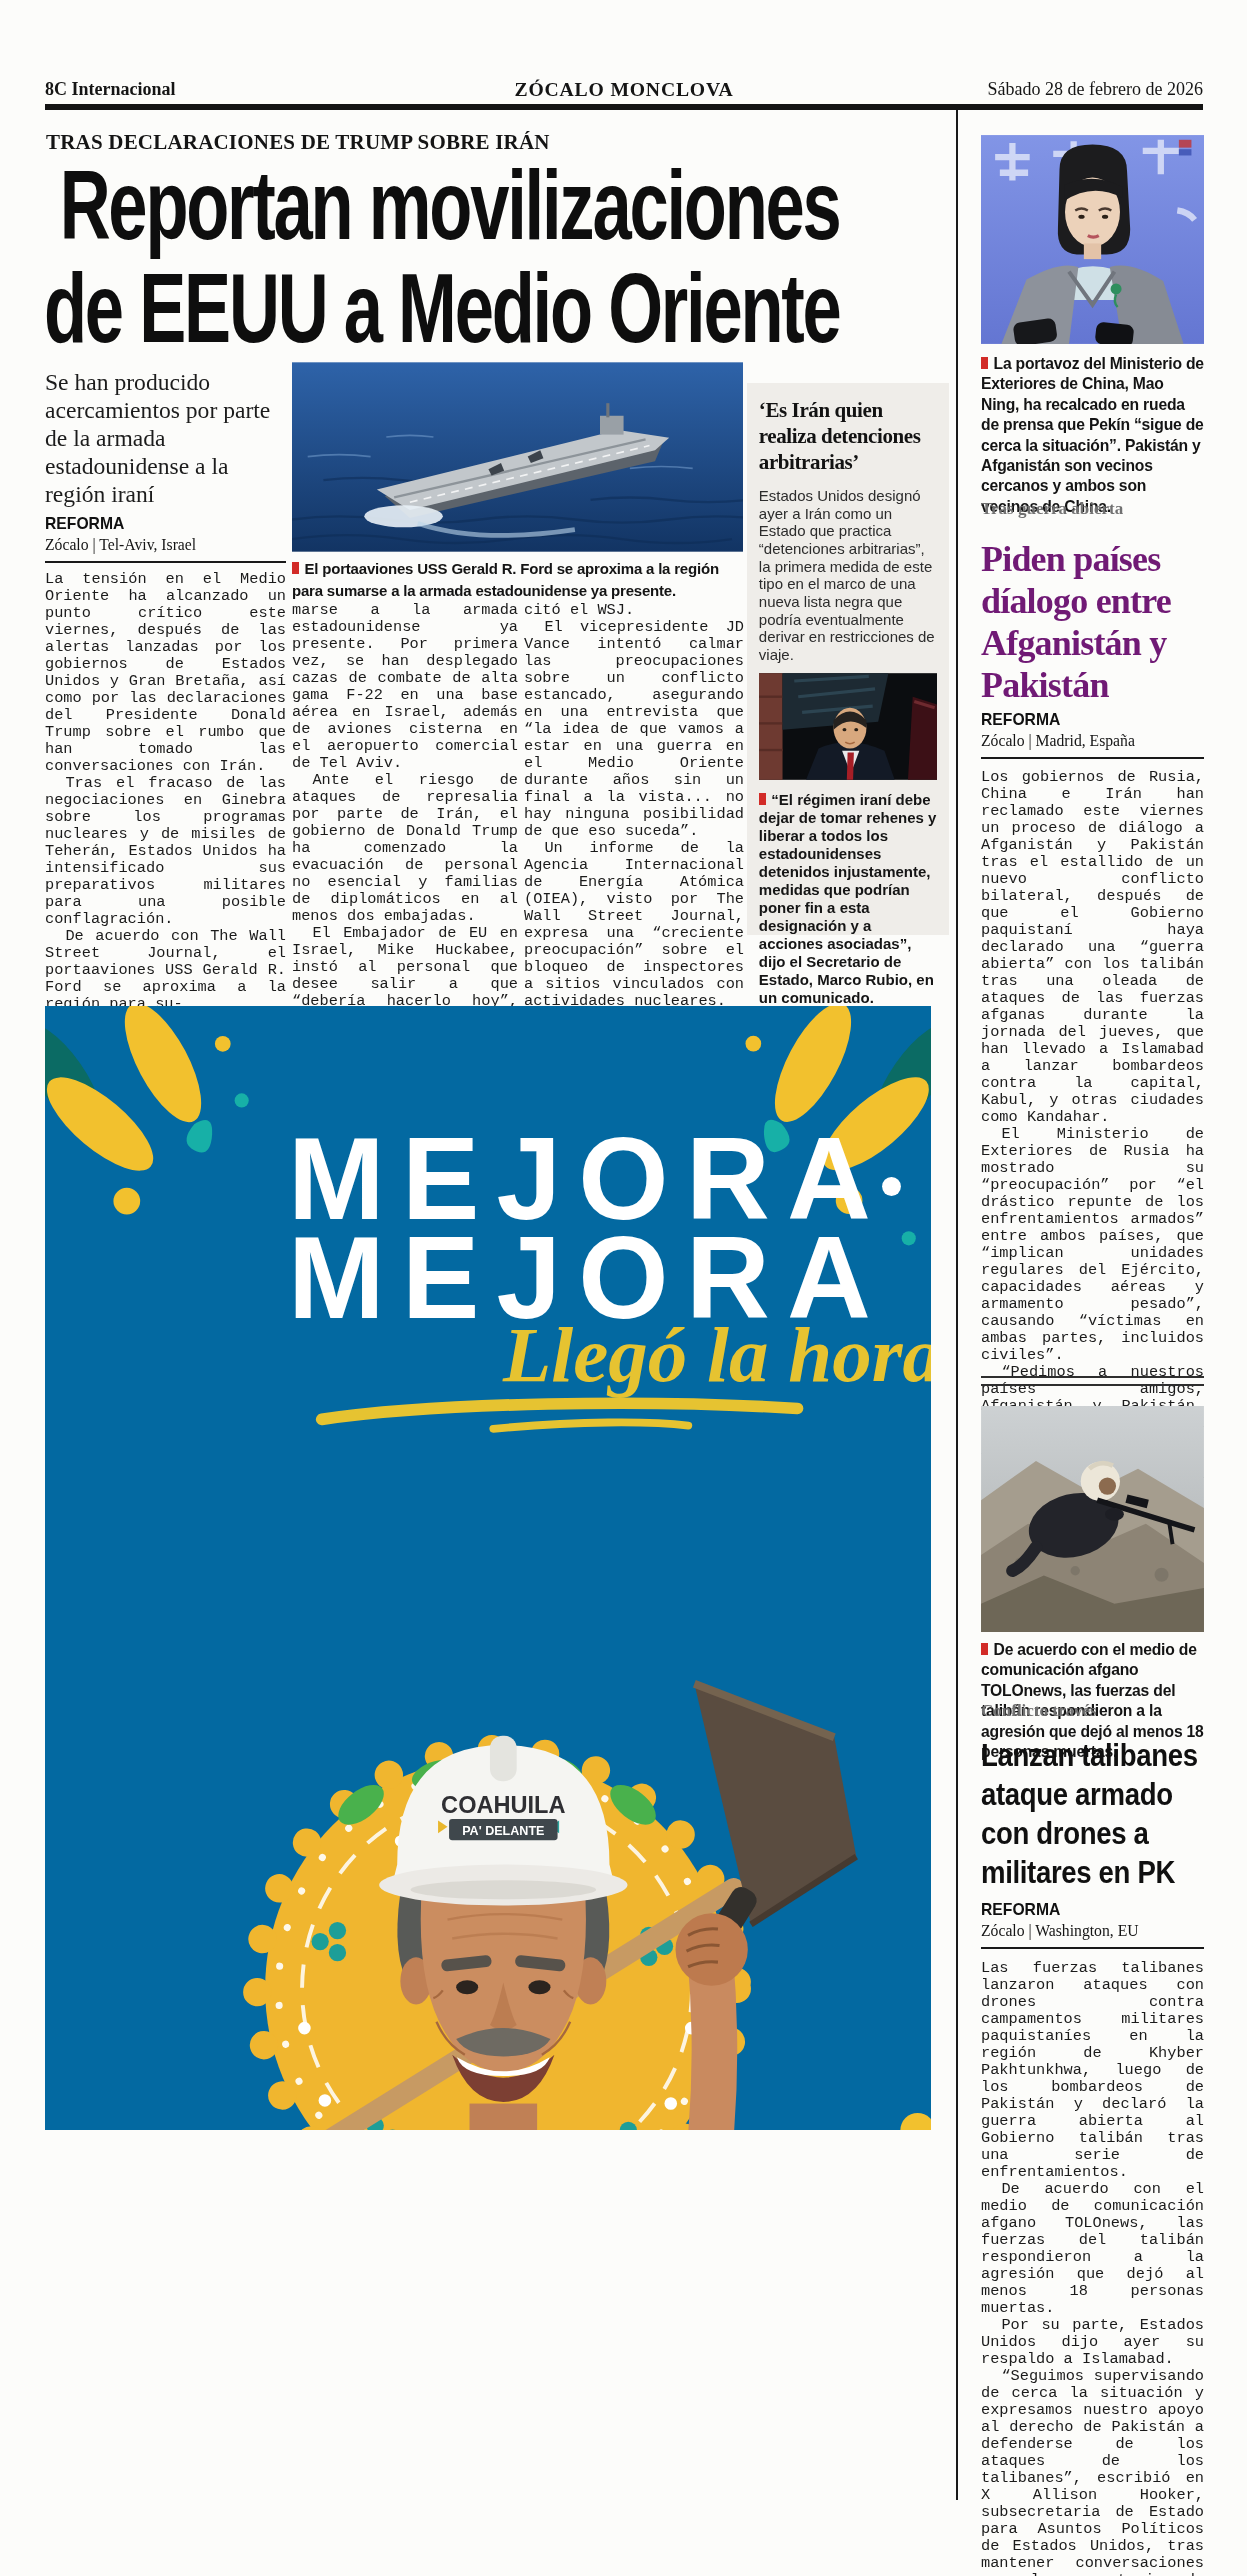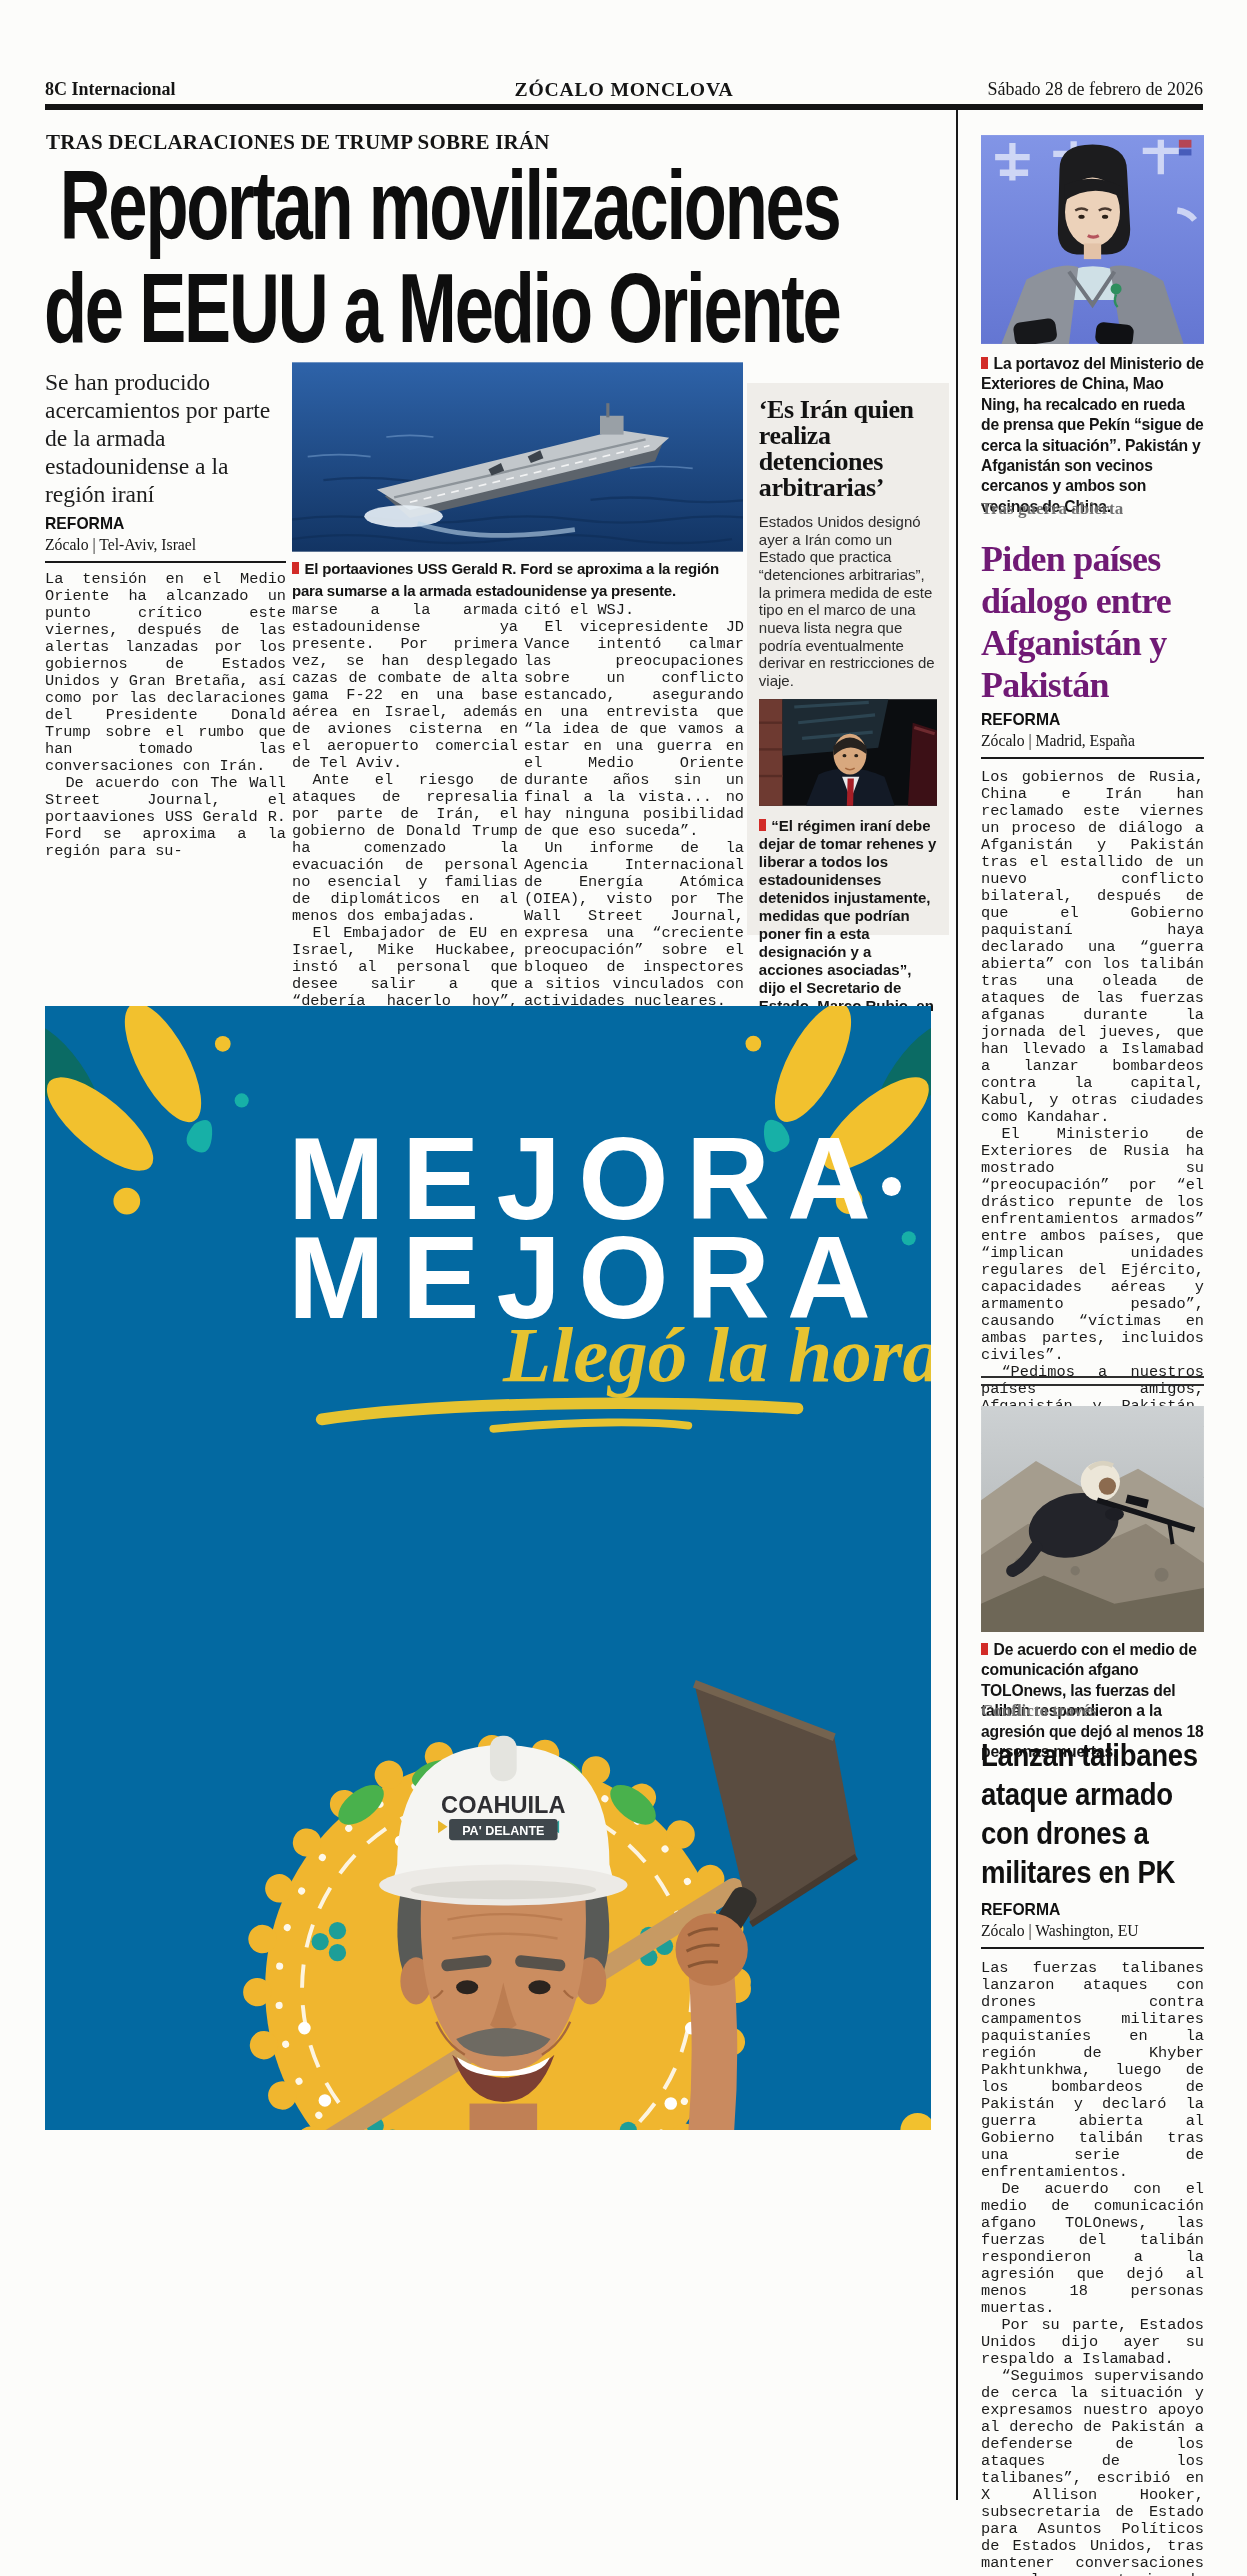--- a/index.html
+++ b/index.html
@@ -32,21 +32,21 @@
   .col3{left:524px;top:602px;width:220px;}
 
   .caption{font-family:"Liberation Sans",sans-serif;font-weight:bold;font-size:15px;
            line-height:22px;color:#141414;letter-spacing:-0.2px;}
   .bullet{display:inline-block;width:7px;height:11.8px;background:#d22b27;margin-right:5.5px;}
   .cap-main{left:292px;top:558px;width:451px;}
 
   
   .qbox{left:747px;top:383px;width:202px;height:552px;background:#efede9;box-sizing:border-box;
         padding:14px 11.8px 0;}
-  .qtitle{font-weight:bold;font-size:26px;line-height:26px;letter-spacing:-0.4px;color:#121212;}
+  .qtitle{font-weight:bold;font-size:21px;line-height:26px;letter-spacing:-0.4px;color:#121212;}
   .qbody{margin-top:11.8px;font-family:"Liberation Sans",sans-serif;font-size:15px;line-height:17.7px;color:#2c2c2c;}
   .qcap{margin-top:7px;font-family:"Liberation Sans",sans-serif;font-weight:bold;font-size:15px;line-height:18px;}
 
   
   .vdivider{left:956px;top:110px;width:2.4px;height:2390px;background:#191919;}
   .cap-china{left:981px;top:354px;width:223px;font-size:15.7px;line-height:20.4px;}
   .sec-label{font-weight:bold;font-size:17px;color:#717171;}
   .lbl1{left:981px;top:499px;}
   .railhead1{left:981px;top:538px;width:233px;font-weight:bold;font-size:36px;line-height:42px;
              letter-spacing:-0.8px;color:#701a75;}
@@ -128,20 +128,21 @@
       <polygon points="300,120 316,112 320,122 304,128" fill="#3c434b"></polygon>
       <polygon points="250,136 266,128 270,138 254,144" fill="#3c434b"></polygon>
       <ellipse cx="142" cy="196" rx="50" ry="14" fill="#e9f1f7" opacity=".9"></ellipse>
       <path d="M160,205 q80,26 200,8" stroke="#bcd6ea" stroke-width="6" fill="none" opacity=".6"></path>
     </g>
   </svg>
   <div class="abs caption cap-main"><span class="bullet"></span><span>El portaaviones USS Gerald R. Ford se aproxima a la región para sumarse a la armada estadounidense ya presente.</span></div>
 
   <div class="abs bodytext col1">
     <p>La tensión en el Medio Oriente ha alcanzado un punto crítico este viernes, después de las alertas lanzadas por los gobiernos de Estados Unidos y Gran Bretaña, así como por las declaraciones del Presidente Donald Trump sobre el rumbo que han tomado las conversaciones con Irán.</p>
+    <p>Tras el fracaso de las negociaciones en Ginebra sobre los programas nucleares y de misiles de Teherán, Estados Unidos ha intensificado sus preparativos militares para una posible conflagración.</p>
     <p>De acuerdo con The Wall Street Journal, el portaaviones USS Gerald R. Ford se aproxima a la región para su-</p>
   </div>
   <div class="abs bodytext col2">
     <p>marse a la armada estadounidense ya presente. Por primera vez, se han desplegado cazas de combate de alta gama F-22 en una base aérea en Israel, además de aviones cisterna en el aeropuerto comercial de Tel Aviv.</p>
     <p>Ante el riesgo de ataques de represalia por parte de Irán, el gobierno de Donald Trump ha comenzado la evacuación de personal no esencial y familias de diplomáticos en al menos dos embajadas.</p>
     <p>El Embajador de EU en Israel, Mike Huckabee, instó al personal que desee salir a que “debería hacerlo hoy”, según</p>
   </div>
   <div class="abs bodytext col3">
     <p>citó el WSJ.</p>
     <p>El vicepresidente JD Vance intentó calmar las preocupaciones sobre un conflicto estancado, asegurando en una entrevista que “la idea de que vamos a estar en una guerra en el Medio Oriente durante años sin un final a la vista... no hay ninguna posibilidad de que eso suceda”.</p>

